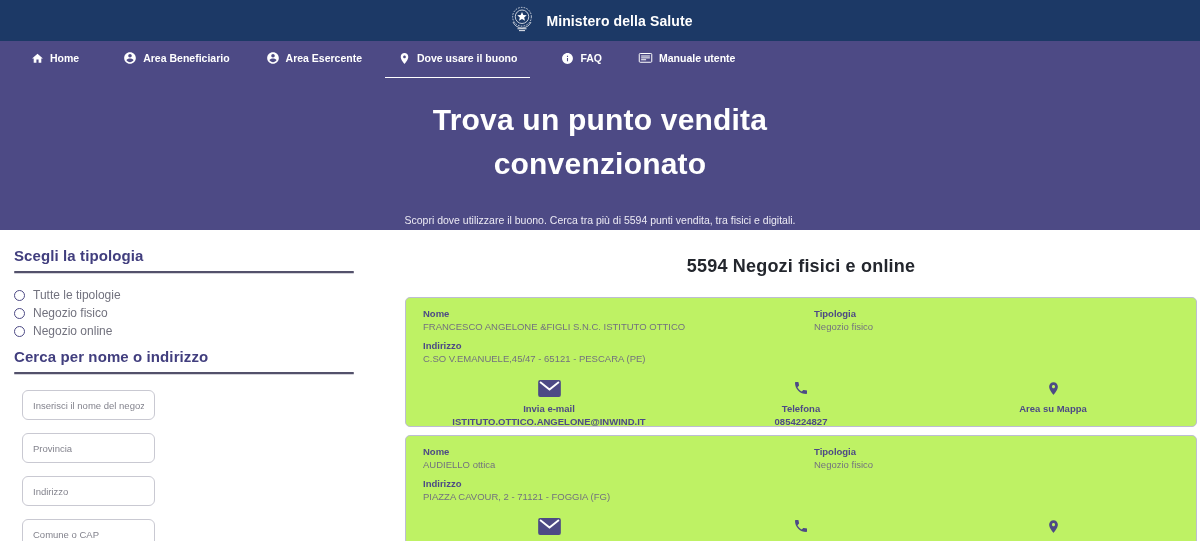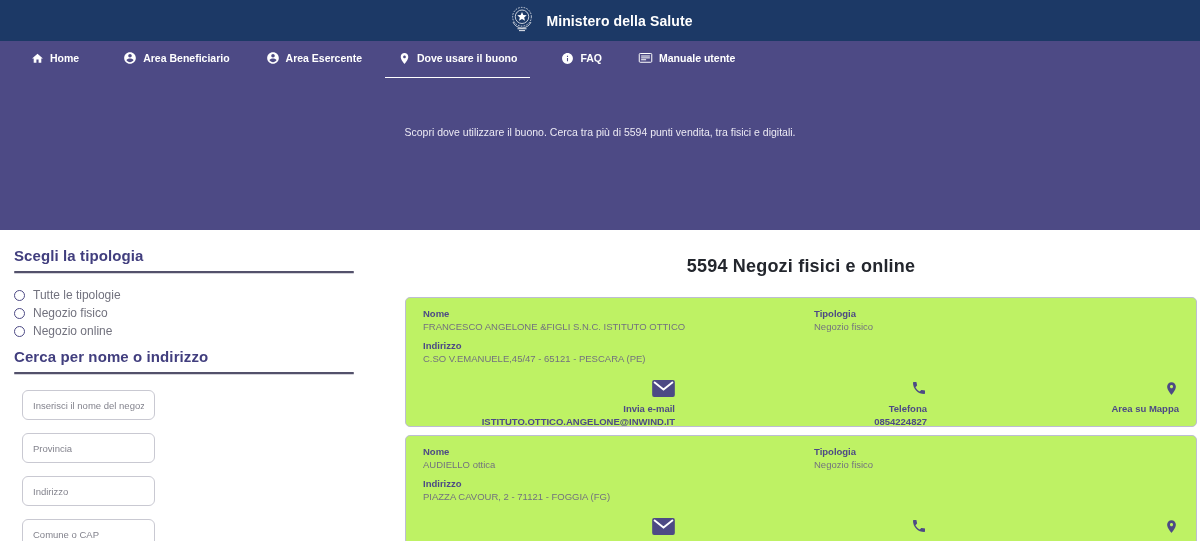--- a/index.html
+++ b/index.html
@@ -46,21 +46,21 @@
   .results-heading { margin-top:26px; text-align:center; font-size:18px; font-weight:700; color:#23262d; letter-spacing:.2px; }
   .card { border:1px solid #bdbdd3; border-radius:5px; background:#bef264; margin-top:20px; padding:9px 17px 0 17px; height:130px; }
   .card + .card { margin-top:8px; }
   .card-top { display:flex; }
   .col-left { width:391px; }
   .col-right { flex:1; }
   .field { margin-bottom:6px; }
   .f-label { font-size:9.5px; font-weight:700; color:#4d4a85; line-height:13px; }
   .f-value { font-size:9.5px; color:#72727e; line-height:13px; }
   .card-actions { display:flex; margin-top:8px; }
-  .action { flex:1; display:flex; flex-direction:column; align-items:flex-end; cursor:pointer; }
+  .action { flex:1; display:flex; flex-direction:column; align-items:center; cursor:pointer; }
   .action .aicon { height:18px; display:flex; align-items:center; }
   .action-label { margin-top:6px; font-size:9.5px; font-weight:700; color:#4d4a85; }
   .action-value { margin-top:2px; font-size:9.5px; font-weight:700; color:#4d4a85; }
 </style>
 </head>
 <body>
 
 <div class="top-header">
   <span class="nicon">
     <svg width="30" height="30" viewBox="0 0 40 40" fill="none" stroke="#fff" stroke-width="1">
@@ -120,20 +120,24 @@
       <svg width="15" height="13" viewBox="0 0 24 20" fill="none" stroke="#fff" stroke-width="1.6">
         <rect x="2" y="2" width="20" height="14" rx="1.5"></rect>
         <path d="M5 6h14 M5 9h14 M5 12h8"></path>
       </svg>
     </span>
     <span>Manuale utente</span>
   </div>
 </div>
 
 <div class="hero">
+  <h1>
+    <span>Trova un punto vendita</span><br>
+    <span>convenzionato</span>
+  </h1>
   <div class="subtitle">Scopri dove utilizzare il buono. Cerca tra più di 5594 punti vendita, tra fisici e digitali.</div>
 </div>
 
 <div class="content">
 
   <div class="sidebar">
     <div class="side-heading">Scegli la tipologia</div>
     <div class="side-rule"></div>
 
     <div class="radio-group">

